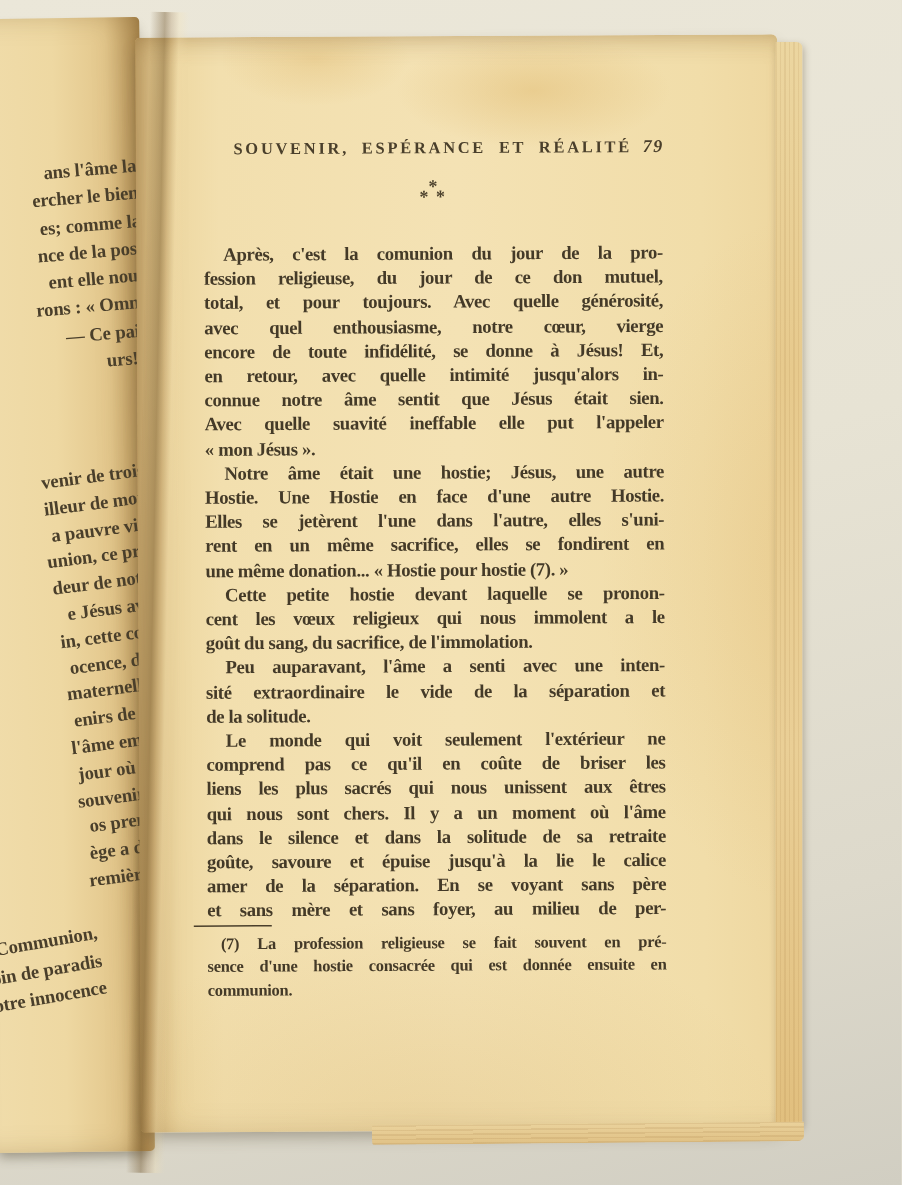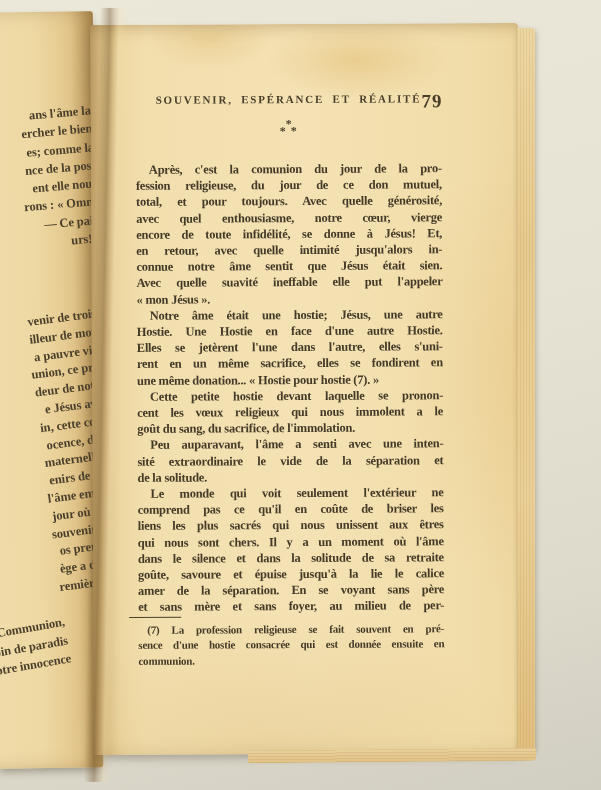--- a/index.html
+++ b/index.html
@@ -68,21 +68,21 @@
     color:#453a27;
   }
   .running-head{position:absolute;top:69px;left:45px;width:306px;}
   .chapter-title{
     display:block;text-align:center;
     font-size:11px;font-weight:700;letter-spacing:1.8px;word-spacing:4px;
     color:#4a3f2b;
   }
   .page-number{
     position:absolute;right:-1px;top:-2px;
-    font-size:19px;font-weight:700;letter-spacing:1px;color:#4a3f2b;
+    font-size:12px;font-weight:700;letter-spacing:1px;color:#4a3f2b;font-style:italic;
   }
   .asterism{
     position:absolute;top:97px;left:45px;width:306px;text-align:center;
     font-size:12px;font-weight:700;color:#4a3f2b;line-height:7px;
   }
   .asterism .ast-bottom{letter-spacing:1px;}
   .body-text{
     position:absolute;top:137px;left:45px;width:306px;
     font-size:12.5px;font-weight:700;line-height:16.2px;letter-spacing:-0.25px;
     color:#443a28;

